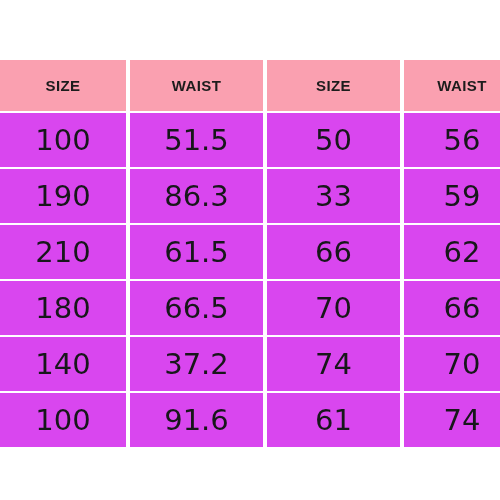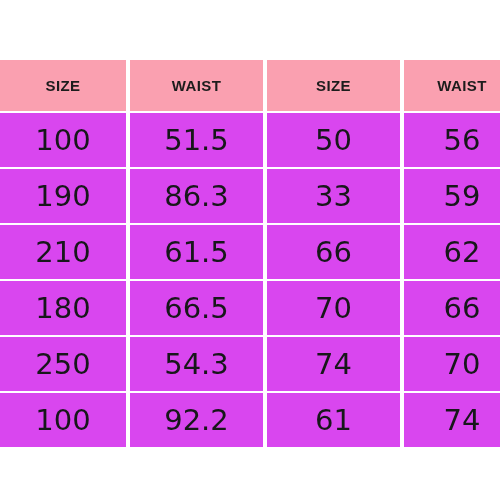--- a/index.html
+++ b/index.html
@@ -106,26 +106,26 @@
         <td class="body-cell">66</td>
         <td class="body-cell">62</td>
       </tr>
       <tr>
         <td class="body-cell">180</td>
         <td class="body-cell">66.5</td>
         <td class="body-cell">70</td>
         <td class="body-cell">66</td>
       </tr>
       <tr>
-        <td class="body-cell">250</td>
-        <td class="body-cell">54.3</td>
+        <td class="body-cell">140</td>
+        <td class="body-cell">37.2</td>
         <td class="body-cell">74</td>
         <td class="body-cell">70</td>
       </tr>
       <tr>
         <td class="body-cell">100</td>
-        <td class="body-cell">92.2</td>
+        <td class="body-cell">91.6</td>
         <td class="body-cell">61</td>
         <td class="body-cell">74</td>
       </tr>
     </tbody>
   </table>
 </div>
 
 </body></html>

